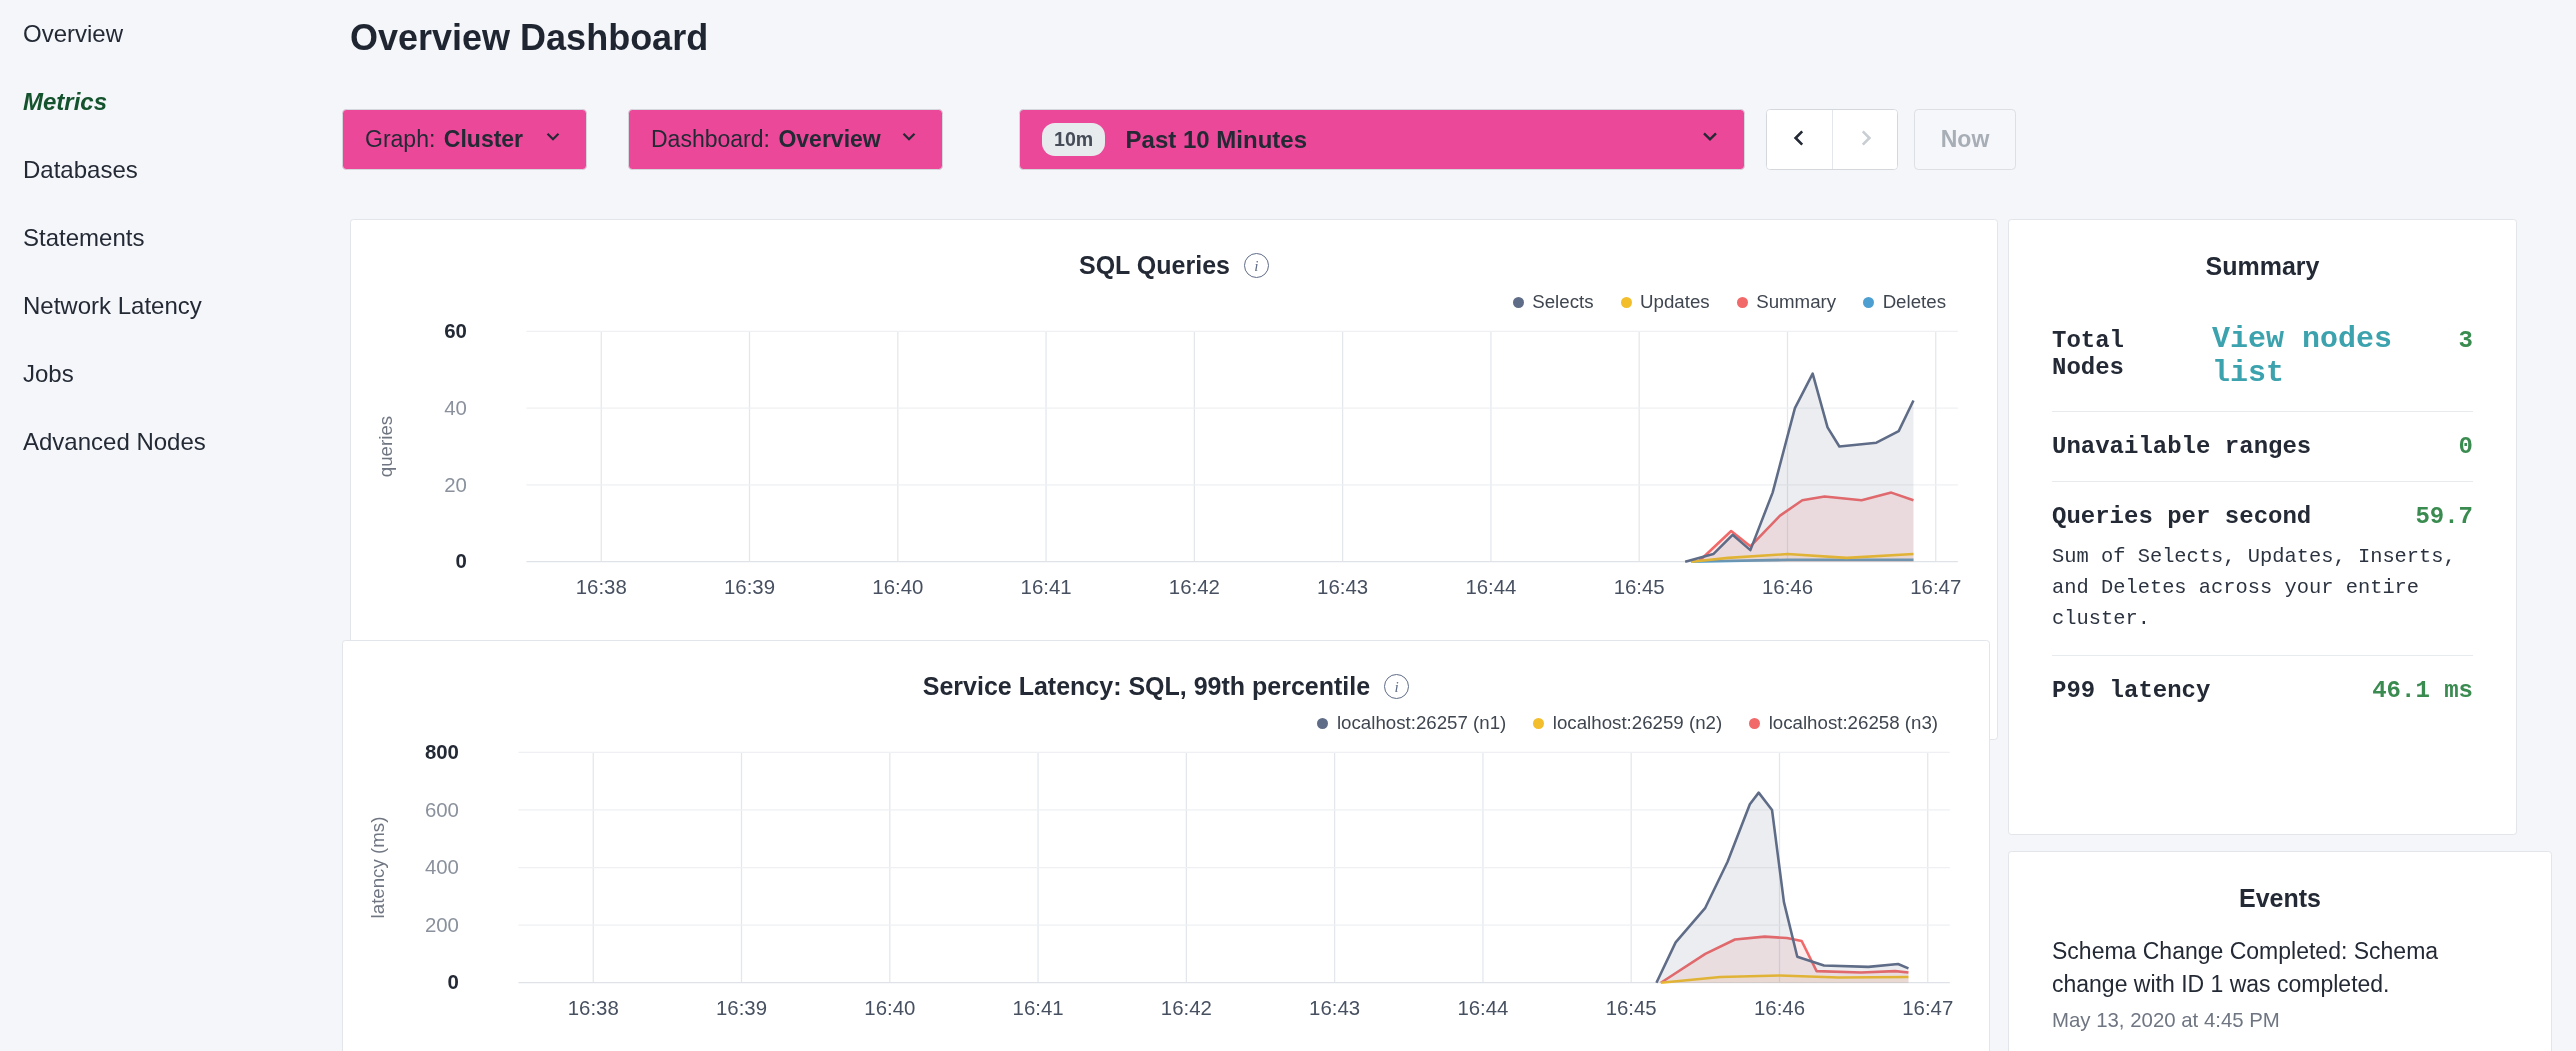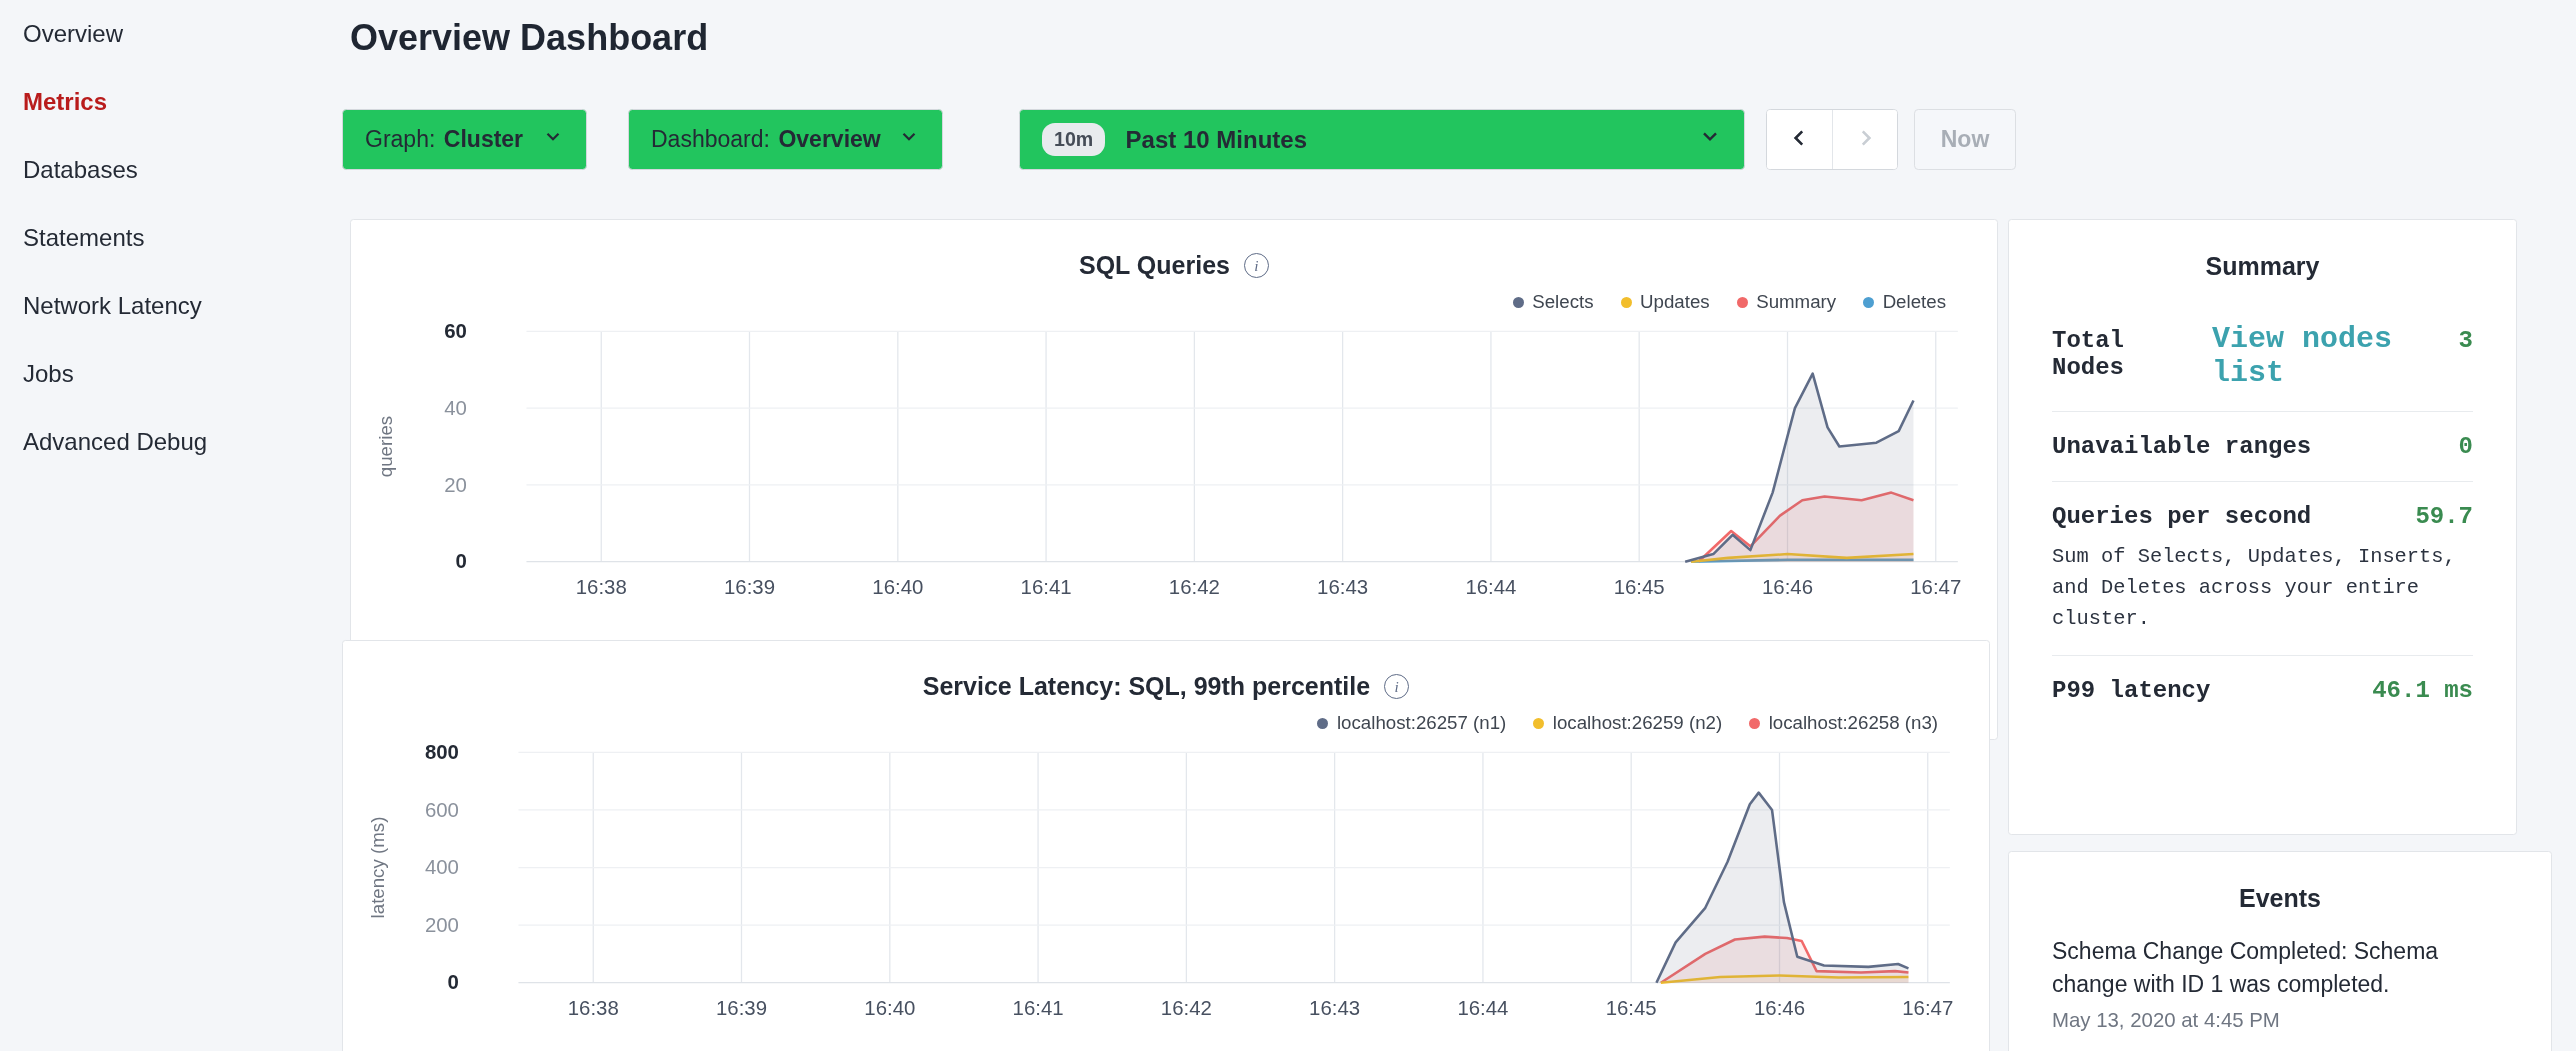--- a/index.html
+++ b/index.html
@@ -6,27 +6,27 @@
   html, body { margin: 0; padding: 0; overflow: hidden; }
   body {
     width: 2576px; height: 1051px; position: relative;
     background: #f4f6f9; color: #242a35;
     font-family: "Liberation Sans", sans-serif;
   }
 
   
   .sidebar { position: absolute; left: 0; top: 0; width: 340px; height: 100%; padding-left: 23px; padding-top: 0; }
   .nav-item { height: 68px; line-height: 68px; font-size: 24px; color: #242a35; cursor: pointer; }
-  .nav-item.active { color: #b91c1c; font-weight: 700; }
+  .nav-item.active { color: #14532d; font-weight: 700; font-style: italic; }
 
   
   .page-title { position: absolute; left: 342px; top: 8.5px; margin: 8px; font-size: 36px; font-weight: 600; color: #1f2632; }
 
   
-  .ctrl { position: absolute; top: 109px; height: 61px; background: #22c55e; border: 0.9px solid #d4d8dd; border-radius: 4.3px; display: flex; align-items: center; font-size: 23px; color: #242a35; cursor: pointer; }
+  .ctrl { position: absolute; top: 109px; height: 61px; background: #ec4899; border: 0.9px solid #d4d8dd; border-radius: 4.3px; display: flex; align-items: center; font-size: 23px; color: #242a35; cursor: pointer; }
   .dd { padding: 0 22px; }
   .dd .dd-label { font-weight: 400; }
   .dd .dd-value { font-weight: 700; margin-left: 8.5px; }
   .dd .chev { margin-left: auto; }
   #dd-graph { left: 342px; width: 245px; }
   #dd-dashboard { left: 628px; width: 315px; }
   #time-select { left: 1019px; width: 726px; padding: 0 22px; }
   .time-badge { background: #e8ebee; border-radius: 13px; padding: 5.1px 12px; font-size: 19.6px; font-weight: 700; color: #454c57; }
   .time-label { margin-left: 20.4px; font-size: 24px; font-weight: 700; }
   .pager { position: absolute; top: 109px; left: 1766px; height: 61px; display: flex; background: #fff; border: 0.9px solid #d4d8dd; border-radius: 4.3px; overflow: hidden; }
@@ -68,21 +68,21 @@
 </head>
 <body>
 
 <nav class="sidebar">
     <div class="nav-item">Overview</div>
     <div class="nav-item active">Metrics</div>
     <div class="nav-item">Databases</div>
     <div class="nav-item">Statements</div>
     <div class="nav-item">Network Latency</div>
     <div class="nav-item">Jobs</div>
-    <div class="nav-item">Advanced Debug</div>
+    <div class="nav-item">Advanced Nodes</div>
   </nav>
 
 <h1 class="page-title">Overview Dashboard</h1>
 
 <div class="ctrl dd" id="dd-graph">
   <span class="dd-label">Graph:</span>
   <span class="dd-value">Cluster</span>
   <span class="chev">
     <svg width="22" height="22" viewBox="0 0 20 20">
         <path d="M5 7 L10 12 L15 7" fill="none" stroke="#242a35" stroke-width="2"></path>

